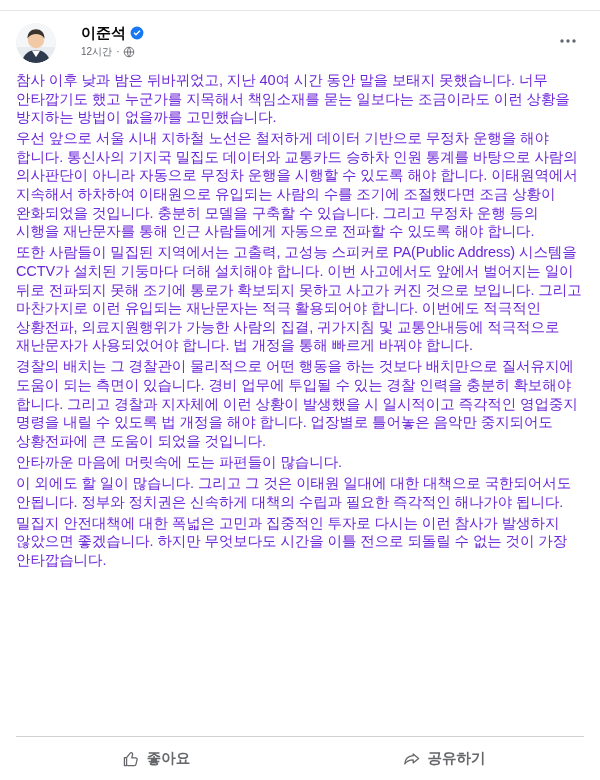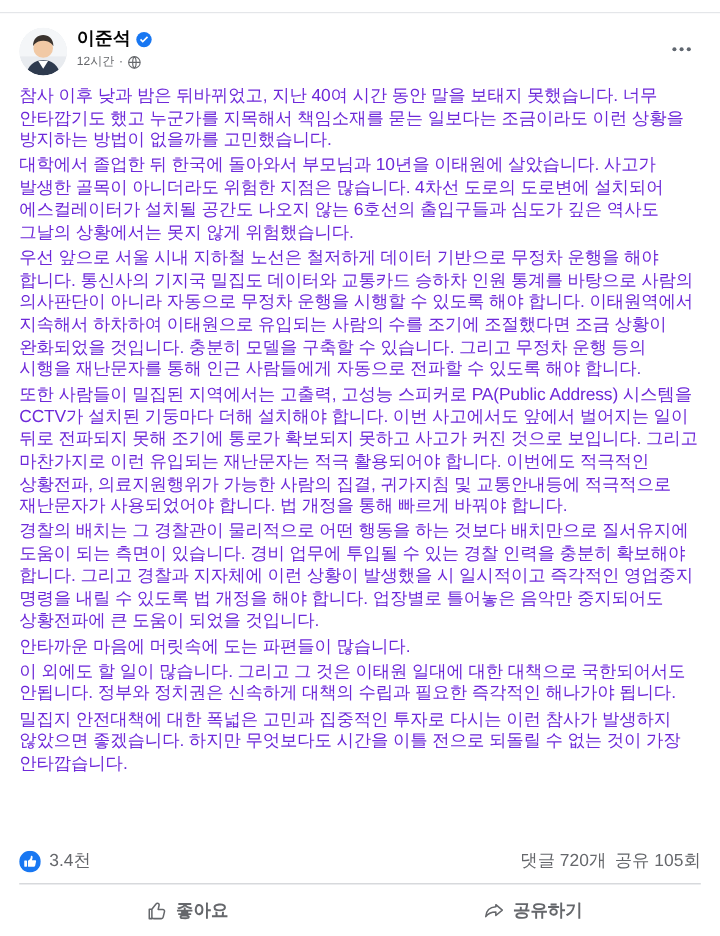--- a/index.html
+++ b/index.html
@@ -1,20 +1,20 @@
 <!DOCTYPE html>
 <html lang="ko"><head>
 <meta charset="utf-8">
 <style>
   html,body{margin:0;padding:0;background:#fff;}
   .page{position:relative;width:600px;height:780px;background:#fff;overflow:hidden;
         font-family:"Liberation Sans","DejaVu Sans",sans-serif;color:#050505;}
   .top-strip{height:10px;border-bottom:1px solid #e4e6e9;background:#fff;}
   
-  .post-header{display:flex;align-items:flex-start;padding:12px 16px 6px;}
+  .post-header{display:flex;align-items:flex-start;padding:12px 16px 6px;gap:17px;}
   .avatar{width:40px;height:40px;border-radius:50%;overflow:hidden;flex:0 0 40px;cursor:pointer;}
   .author-block{margin-left:8px;flex:1;}
   .author-line{display:flex;align-items:center;gap:4px;}
   .author-name{font-size:15px;font-weight:700;color:#050505;line-height:19px;cursor:pointer;}
   .verified{display:inline-flex;align-items:center;}
   .meta-line{display:flex;align-items:center;gap:4px;margin-top:2px;
              font-size:10px;color:#65676b;line-height:16px;}
   .more-btn{background:none;border:none;padding:6px;margin-top:2px;cursor:pointer;line-height:0;}
   
   .post-body{padding:2px 16px 0;height:636px;overflow:hidden;
@@ -86,45 +86,29 @@
           <circle cx="4" cy="10" r="1.7"></circle>
             <circle cx="10" cy="10" r="1.7"></circle>
             <circle cx="16" cy="10" r="1.7"></circle>
         </svg>
       </span>
     </button>
   </header>
 
   <div class="post-body">
       <p>참사 이후 낮과 밤은 뒤바뀌었고, 지난 40여 시간 동안 말을 보태지 못했습니다. 너무 안타깝기도 했고 누군가를 지목해서 책임소재를 묻는 일보다는 조금이라도 이런 상황을 방지하는 방법이 없을까를 고민했습니다.</p>
-      <p>대학에서 졸업한 뒤 한국에 돌아와서 부모님과 10년을 이태원에 살았습니다. 사고가 발생한 골목이 아니더라도 위험한 지점은 많습니다. 4차선 도로의 도로변에 설치되어 에스컬레이터가 설치될 공간도 나오지 않는 6호선의 출입구들과 심도가 깊은 역사도 그날의 상황에서는 못지 않게 위험했습니다.</p>
       <p>우선 앞으로 서울 시내 지하철 노선은 철저하게 데이터 기반으로 무정차 운행을 해야 합니다. 통신사의 기지국 밀집도 데이터와 교통카드 승하차 인원 통계를 바탕으로 사람의 의사판단이 아니라 자동으로 무정차 운행을 시행할 수 있도록 해야 합니다. 이태원역에서 지속해서 하차하여 이태원으로 유입되는 사람의 수를 조기에 조절했다면 조금 상황이 완화되었을 것입니다. 충분히 모델을 구축할 수 있습니다. 그리고 무정차 운행 등의 시행을 재난문자를 통해 인근 사람들에게 자동으로 전파할 수 있도록 해야 합니다.</p>
       <p>또한 사람들이 밀집된 지역에서는 고출력, 고성능 스피커로 PA(Public Address) 시스템을 CCTV가 설치된 기둥마다 더해 설치해야 합니다. 이번 사고에서도 앞에서 벌어지는 일이 뒤로 전파되지 못해 조기에 통로가 확보되지 못하고 사고가 커진 것으로 보입니다. 그리고 마찬가지로 이런 유입되는 재난문자는 적극 활용되어야 합니다. 이번에도 적극적인 상황전파, 의료지원행위가 가능한 사람의 집결, 귀가지침 및 교통안내등에 적극적으로 재난문자가 사용되었어야 합니다. 법 개정을 통해 빠르게 바꿔야 합니다.</p>
       <p>경찰의 배치는 그 경찰관이 물리적으로 어떤 행동을 하는 것보다 배치만으로 질서유지에 도움이 되는 측면이 있습니다. 경비 업무에 투입될 수 있는 경찰 인력을 충분히 확보해야 합니다. 그리고 경찰과 지자체에 이런 상황이 발생했을 시 일시적이고 즉각적인 영업중지 명령을 내릴 수 있도록 법 개정을 해야 합니다. 업장별로 틀어놓은 음악만 중지되어도 상황전파에 큰 도움이 되었을 것입니다.</p>
       <p>안타까운 마음에 머릿속에 도는 파편들이 많습니다.</p>
       <p>이 외에도 할 일이 많습니다. 그리고 그 것은 이태원 일대에 대한 대책으로 국한되어서도 안됩니다. 정부와 정치권은 신속하게 대책의 수립과 필요한 즉각적인 해나가야 됩니다.</p>
       <p>밀집지 안전대책에 대한 폭넓은 고민과 집중적인 투자로 다시는 이런 참사가 발생하지 않았으면 좋겠습니다. 하지만 무엇보다도 시간을 이틀 전으로 되돌릴 수 없는 것이 가장 안타깝습니다.</p>
     </div>
 
   <footer class="post-footer">
-    <div class="counts-row">
-      <div class="counts-left">
-        <span class="like-badge icon">
-          <svg width="18" height="18" viewBox="0 0 18 18">
-            <circle cx="9" cy="9" r="9" fill="#1877f2"></circle>
-            <path fill="#fff" d="M4.6 8.1h1.5c.2 0 .4.2.4.4v4.3c0 .2-.2.4-.4.4H4.6a.4.4 0 0 1-.4-.4V8.5c0-.2.2-.4.4-.4zm2.7 4.9V8.3c.9-.3 1.7-1.1 2.1-2 .2-.5.3-1.3.3-1.8 0-.5.9-.6 1.2-.1.3.5.3 1.8.1 2.3l-.4 1.1h2.7c.5 0 .9.5.8.9l-.8 3.7c-.1.4-.5.8-1 .8H8.2c-.4 0-.9-.1-.9-.2z"></path>
-          </svg>
-        </span>
-        <span>3.4천</span>
-      </div>
-      <div class="counts-right">
-        <span>댓글 720개</span>
-        <span>공유 105회</span>
-      </div>
-    </div>
     <div class="divider"></div>
     <div class="actions-row">
       <button class="action-btn">
         <span class="icon">
           <svg width="18" height="18" viewBox="0 0 24 24" fill="none" stroke="#65676b" stroke-width="1.7" stroke-linejoin="round" stroke-linecap="round">
             <path d="M3.2 10.3h2.9v10.4H3.2zM6.1 19.6c.4.7 1.2 1.1 2.1 1.1h8.4c1 0 1.8-.7 2-1.6l1.5-6.2c.3-1.2-.6-2.4-1.9-2.4h-5.1l1-4.5c.3-1.3-.7-2.5-1.9-2.5-.5 0-1 .3-1.3.7L6.1 10.3"></path>
           </svg>
         </span>
         <span>좋아요</span>
       </button>

